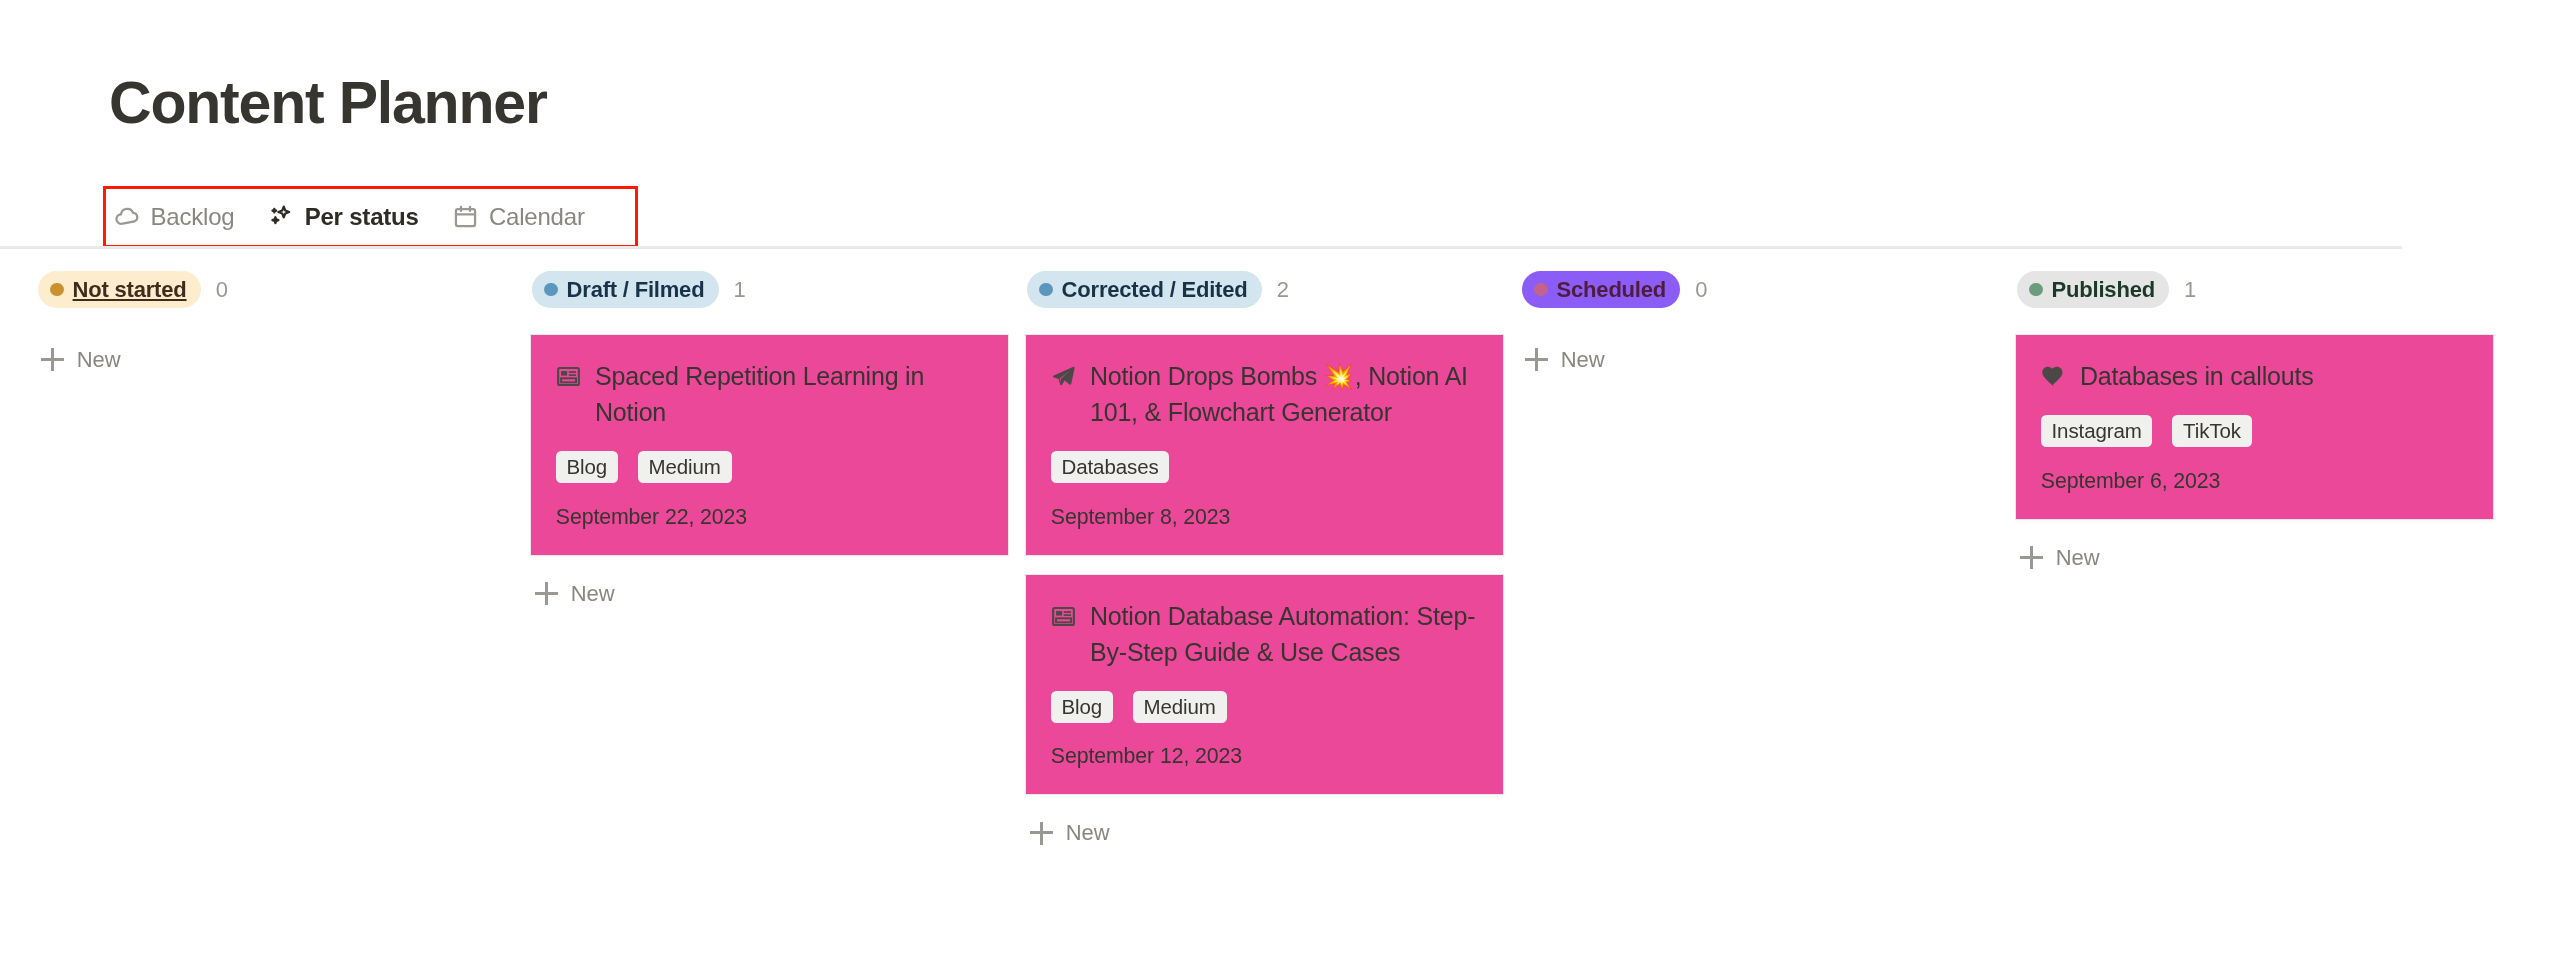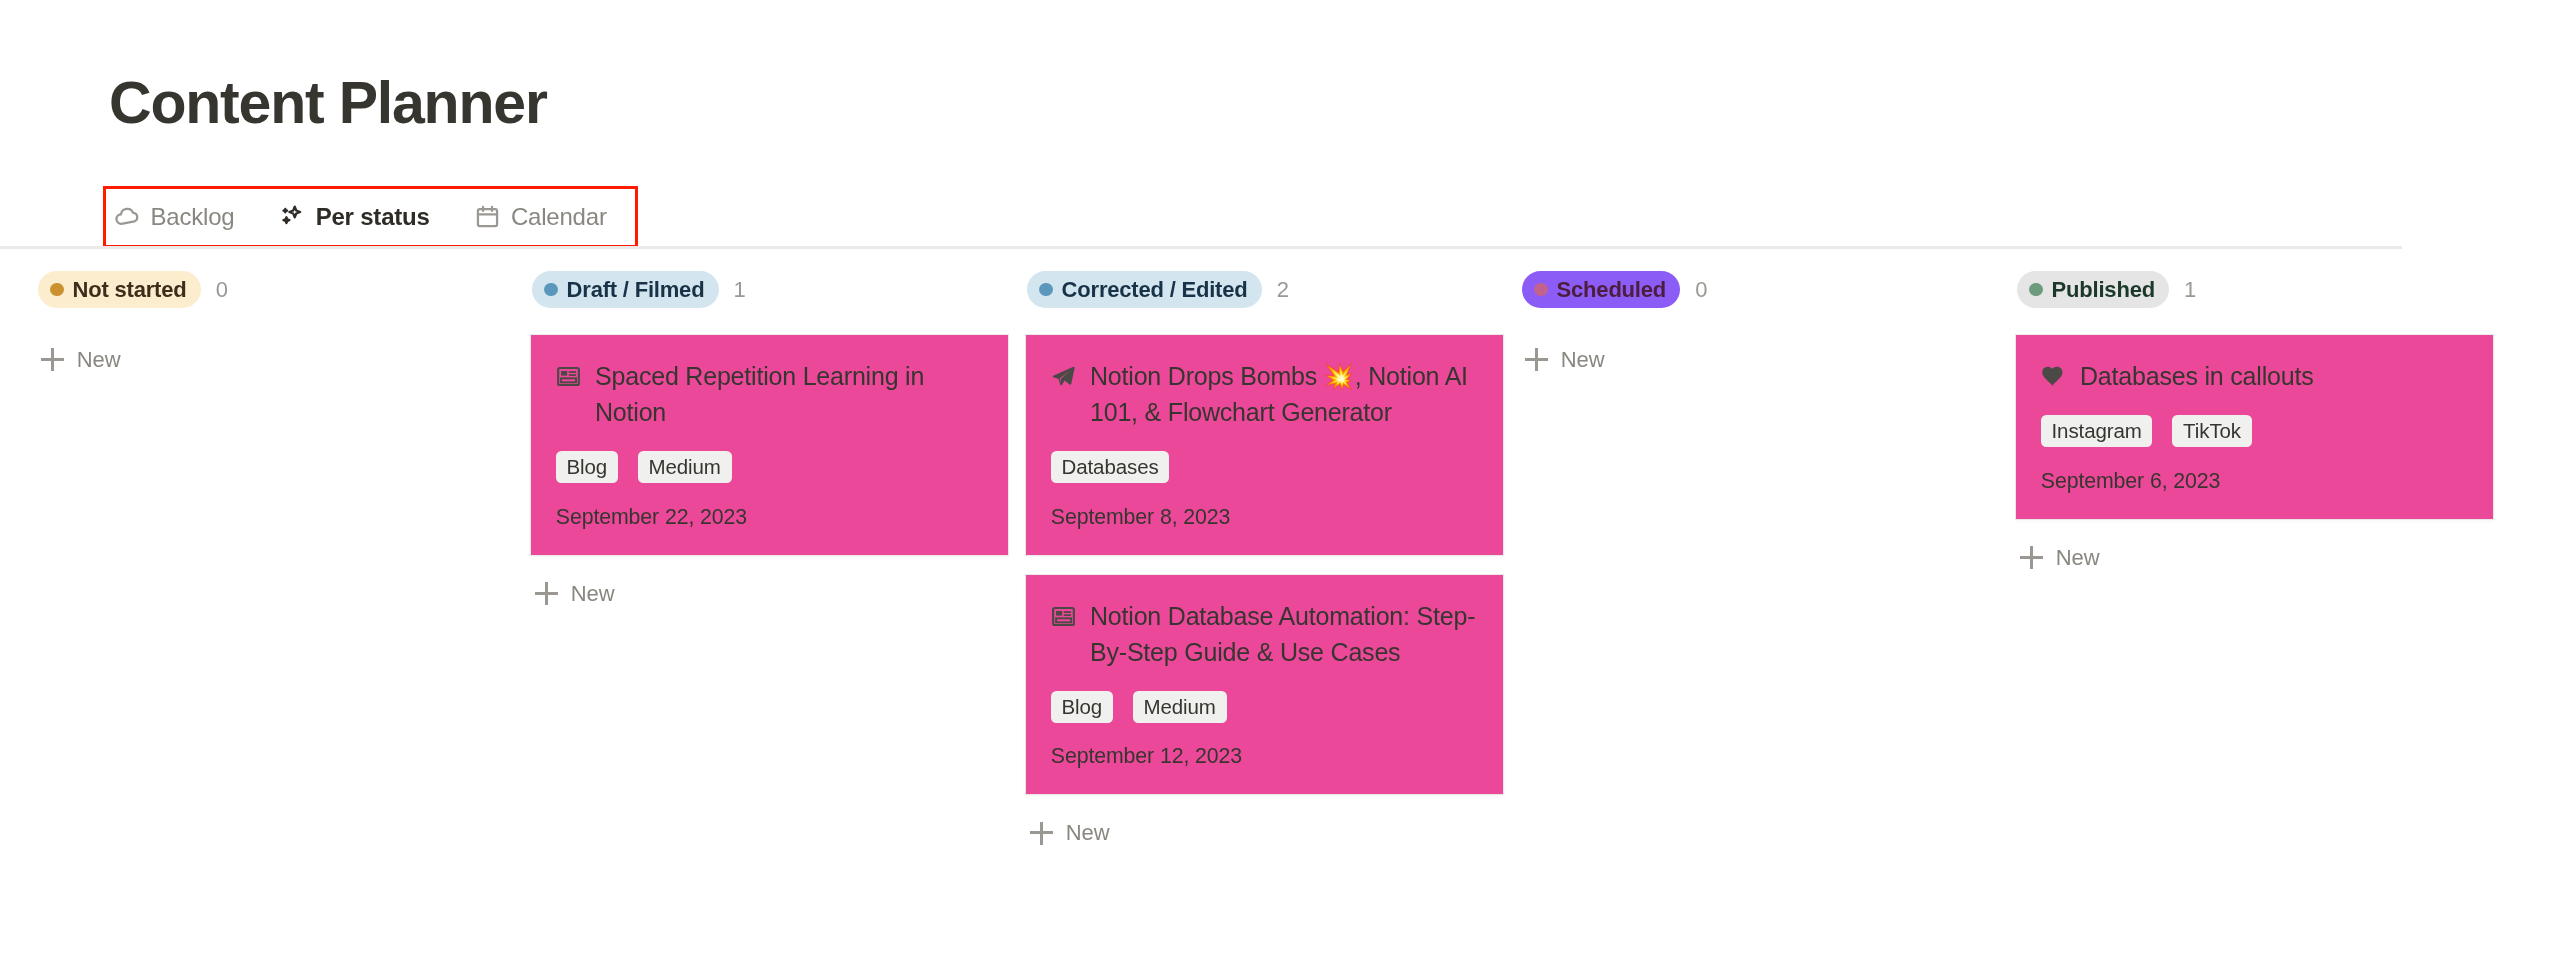--- a/index.html
+++ b/index.html
@@ -33,21 +33,21 @@
     line-height: 1.1;
   }
 
   
   .tabbar {
     position: absolute;
     left: 103px;
     top: 161px;
     display: flex;
     align-items: center;
-    gap: 23px;
+    gap: 12px;
     height: 55px;
   }
 
   .tab {
     display: flex;
     align-items: center;
     gap: 9.8px;
     padding: 7.1px 10.7px;
     height: 46px;
     cursor: pointer;
@@ -281,21 +281,21 @@
         </span>
         <span class="tab-label">Calendar</span>
       </div>
     </div>
   <div class="tab-annotation"></div>
   <div class="header-divider"></div>
 
   <div class="board" id="board">
       <div class="column">
         <div class="col-header">
-          <span class="status-pill" style="background:#fbedce;color:#402c1b;">
+          <span class="status-pill" style="background:#fbedce;color:#402c1b;text-decoration:underline;">
             <span class="status-dot" style="background:#cb912f;"></span>
             <span>Not started</span>
           </span>
           <span class="col-count">0</span>
         </div>
         <div class="cards"></div>
         <div class="new-btn top">
           <span class="plus-icon"></span>
           <span class="new-label">New</span>
         </div>

